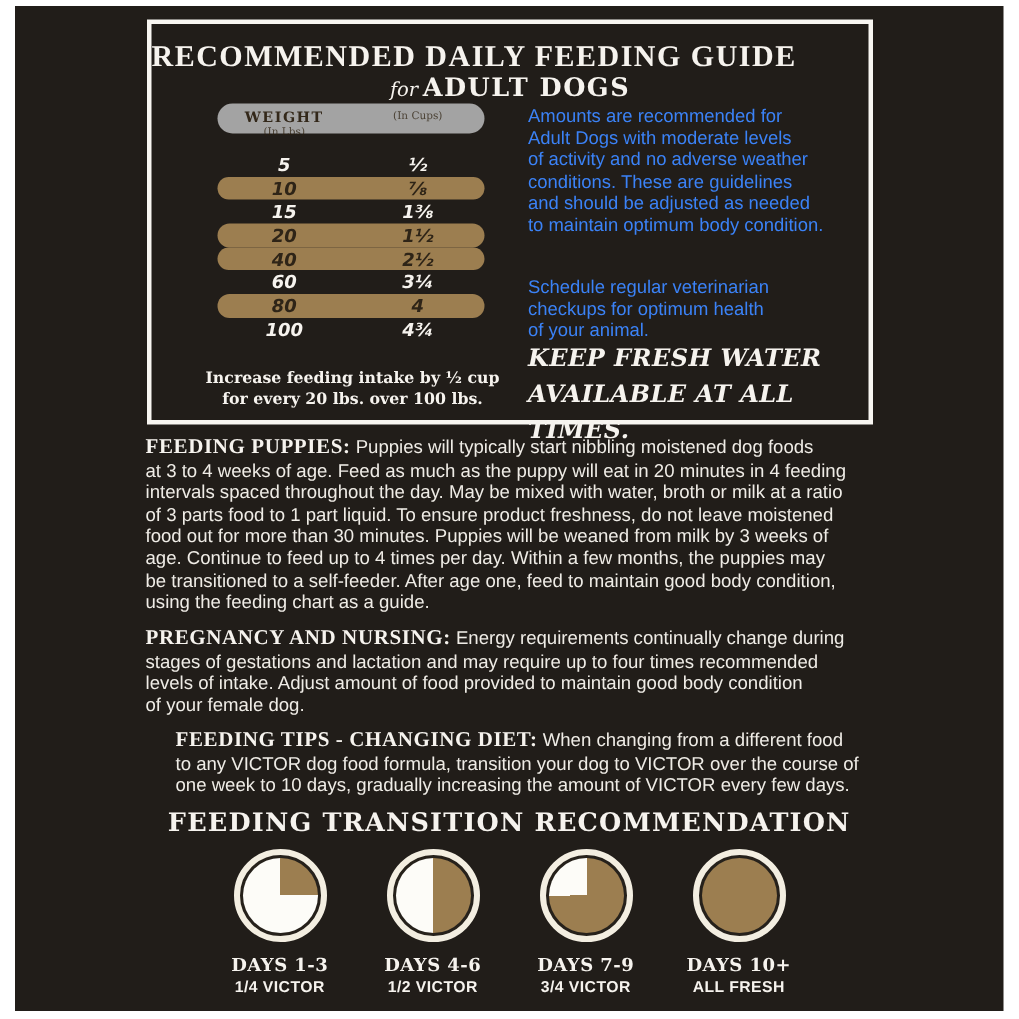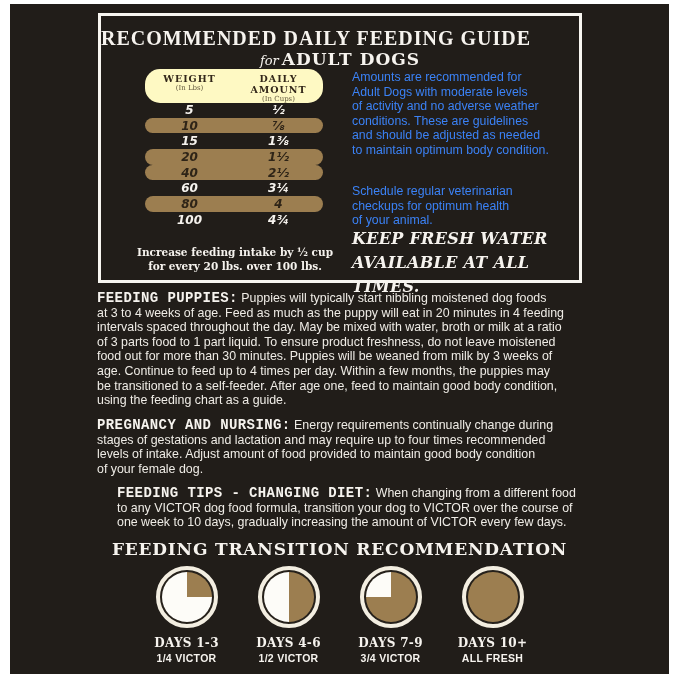--- a/index.html
+++ b/index.html
@@ -27,22 +27,22 @@
     text-align:center;color:#f6f3ee;
     font-family:"DejaVu Serif", serif;font-weight:bold;
     font-size:17px;line-height:20px;letter-spacing:1px;
   }
   .box-title2 .for{
     font-weight:normal;font-style:italic;font-size:13px;letter-spacing:0;
     margin-right:3px;
   }
   
   .t-header{
-    position:absolute;left:145px;top:69px;width:178px;height:34px;
-    background:#fef9c3;border-radius:15px;display:flex;
+    position:absolute;left:145px;top:69px;width:178px;height:20px;
+    background:#a3a3a3;border-radius:15px;display:flex;
   }
   .t-header .cell{width:50%;text-align:center;padding-top:4px;}
   .t-header .h-main{
     font-family:"DejaVu Serif", serif;font-weight:bold;font-size:9.5px;
     color:#33281a;letter-spacing:1px;line-height:11px;display:block;
   }
   .t-header .h-sub{
     font-family:"DejaVu Serif", serif;font-size:7px;color:rgba(45,33,16,0.75);
     line-height:8px;display:block;
   }
@@ -71,21 +71,21 @@
     font-family:"DejaVu Serif", serif;font-weight:bold;font-style:italic;
     font-size:16px;line-height:24px;color:#f6f3ee;white-space:pre-line;
     letter-spacing:0.3px;
   }
   
   .section{
     position:absolute;left:97px;width:492px;margin:0;
     color:#efece6;font-size:12.4px;line-height:14.6px;white-space:pre-line;
   }
   .section .shead{
-    font-family:Liberation Mono, monospace;font-weight:bold;font-size:14px;
+    font-family:Liberation Serif, serif;font-weight:bold;font-size:14px;
     color:#f6f3ee;letter-spacing:0.4px;
   }
   .sec1{top:291px;}
   .sec2{top:418px;}
   .sec3{top:486px;margin-left:20px;}
   
   .trans-title{
     position:absolute;left:0;top:539px;width:100%;text-align:center;
     font-family:"DejaVu Serif", serif;font-weight:bold;font-size:17px;
     letter-spacing:0.8px;color:#f6f3ee;
@@ -119,21 +119,20 @@
   <div class="box-title">RECOMMENDED DAILY FEEDING GUIDE</div>
   <div class="box-title2"><span class="for">for</span><span>ADULT DOGS</span></div>
 </div>
 
 <div class="t-header">
   <div class="cell">
     <span class="h-main">WEIGHT</span>
     <span class="h-sub">(In Lbs)</span>
   </div>
   <div class="cell">
-    <span class="h-main">DAILY AMOUNT</span>
     <span class="h-sub">(In Cups)</span>
   </div>
 </div>
 
 <div class="t-rows">
     <div class="trow">
       <span class="tw">5</span>
       <span class="ta">½</span>
     </div>
     <div class="trow pill">

